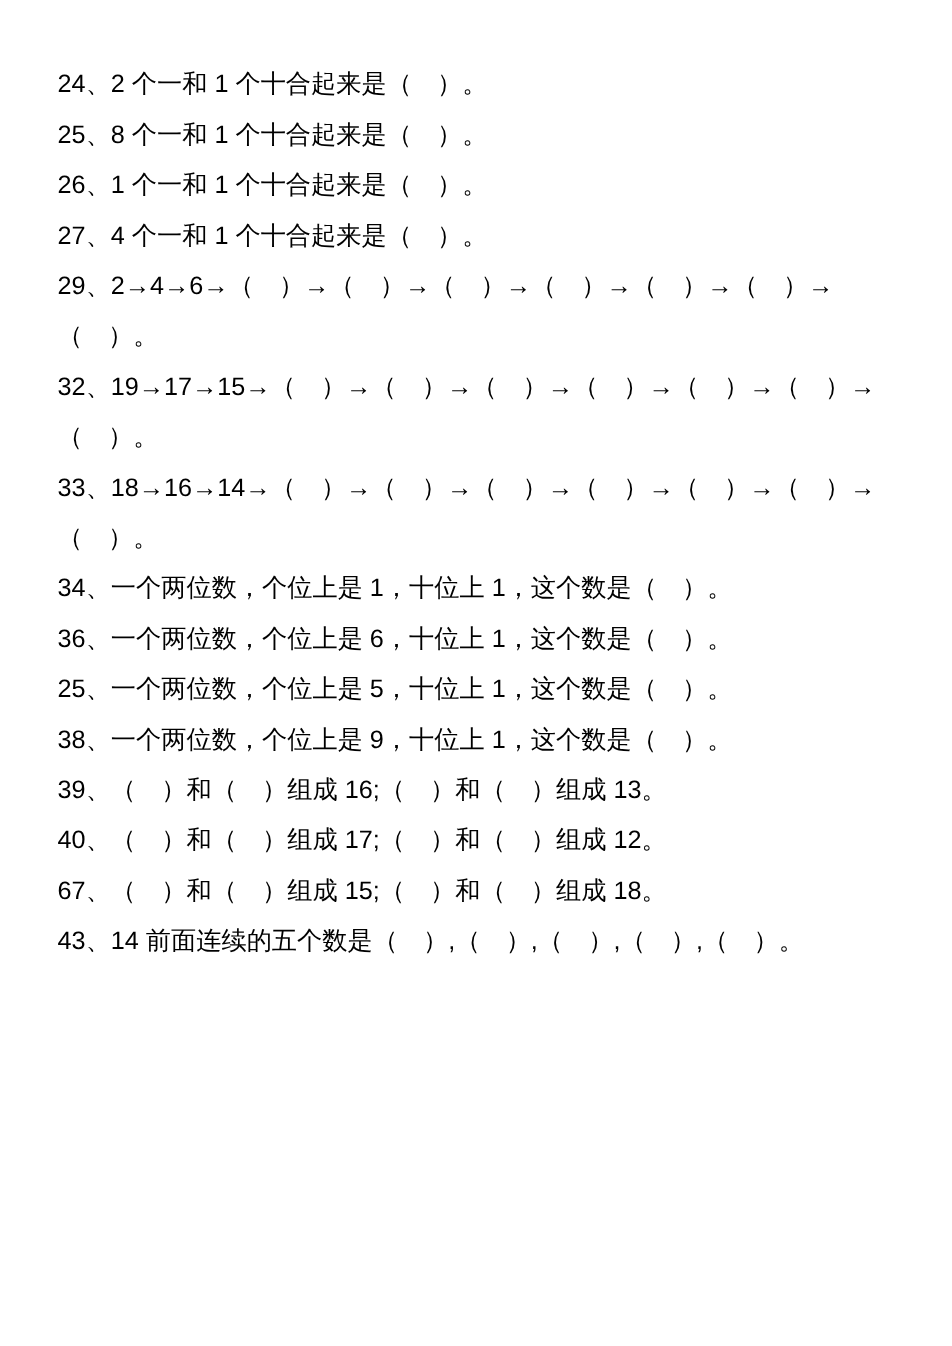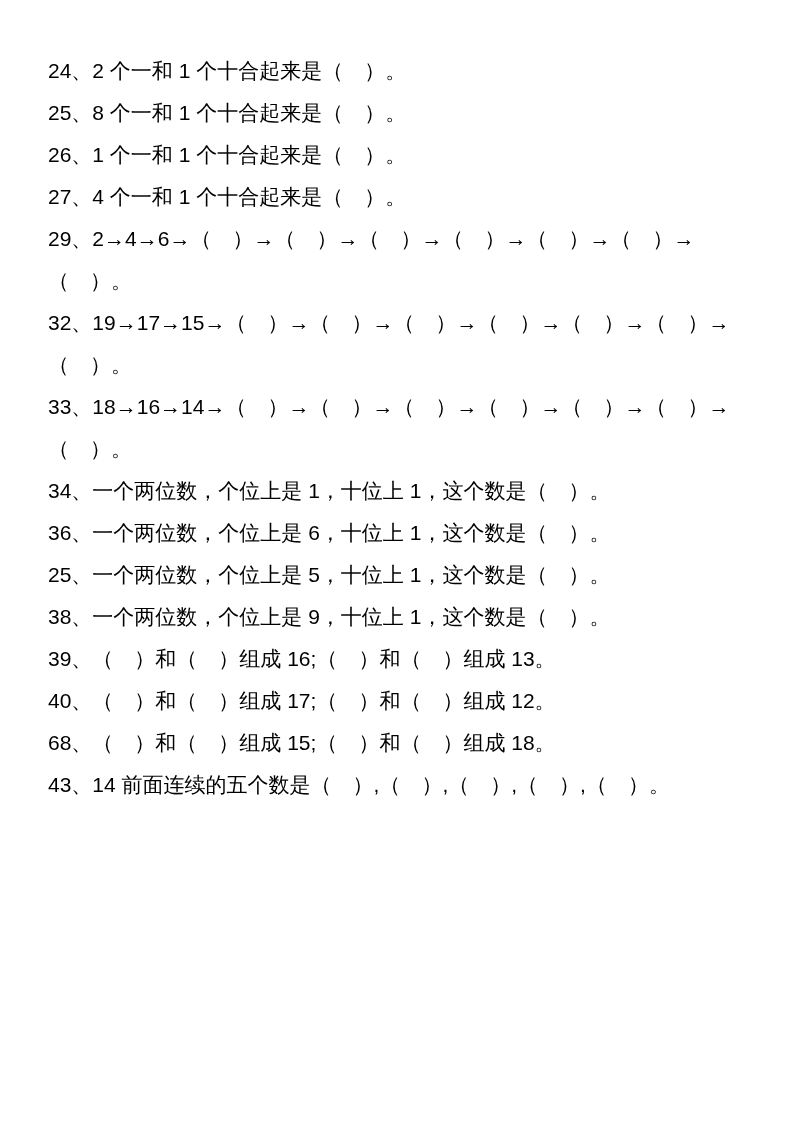--- a/index.html
+++ b/index.html
@@ -48,16 +48,16 @@
       <p class="question"><span class="qnum">27、</span><span class="qbody">4 个一和 1 个十合起来是（　）。</span></p>
       <p class="question"><span class="qnum">29、</span><span class="qbody">2→4→6→（　）→（　）→（　）→（　）→（　）→（　）→（　）。</span></p>
       <p class="question"><span class="qnum">32、</span><span class="qbody">19→17→15→（　）→（　）→（　）→（　）→（　）→（　）→（　）。</span></p>
       <p class="question"><span class="qnum">33、</span><span class="qbody">18→16→14→（　）→（　）→（　）→（　）→（　）→（　）→（　）。</span></p>
       <p class="question"><span class="qnum">34、</span><span class="qbody">一个两位数，个位上是 1，十位上 1，这个数是（　）。</span></p>
       <p class="question"><span class="qnum">36、</span><span class="qbody">一个两位数，个位上是 6，十位上 1，这个数是（　）。</span></p>
       <p class="question"><span class="qnum">25、</span><span class="qbody">一个两位数，个位上是 5，十位上 1，这个数是（　）。</span></p>
       <p class="question"><span class="qnum">38、</span><span class="qbody">一个两位数，个位上是 9，十位上 1，这个数是（　）。</span></p>
       <p class="question"><span class="qnum">39、</span><span class="qbody">（　）和（　）组成 16;（　）和（　）组成 13。</span></p>
       <p class="question"><span class="qnum">40、</span><span class="qbody">（　）和（　）组成 17;（　）和（　）组成 12。</span></p>
-      <p class="question"><span class="qnum">68、</span><span class="qbody">（　）和（　）组成 15;（　）和（　）组成 18。</span></p>
+      <p class="question"><span class="qnum">67、</span><span class="qbody">（　）和（　）组成 15;（　）和（　）组成 18。</span></p>
       <p class="question"><span class="qnum">43、</span><span class="qbody">14 前面连续的五个数是（　）,（　）,（　）,（　）,（　）。</span></p>
     </div>
 </div>
 
 </body></html>

